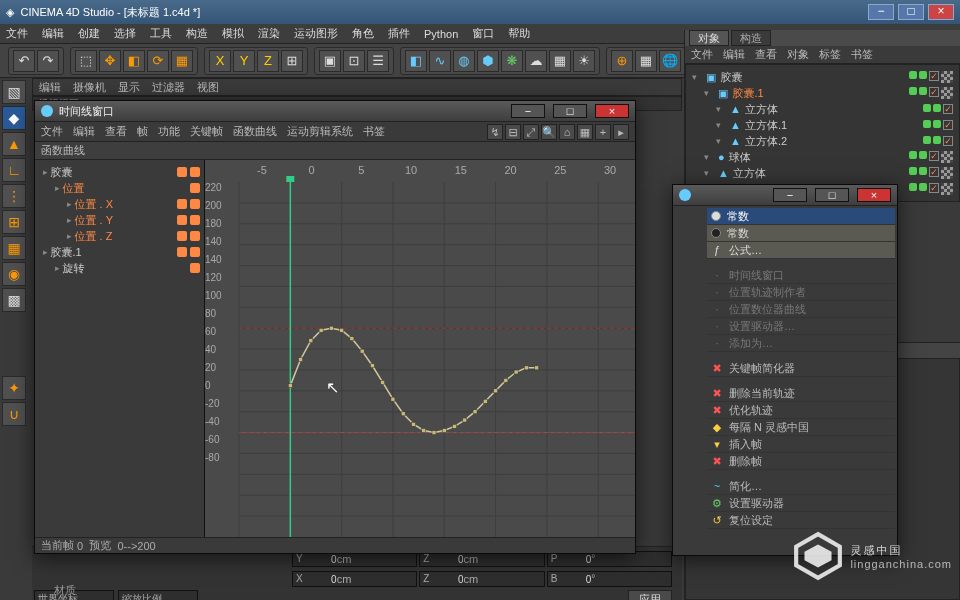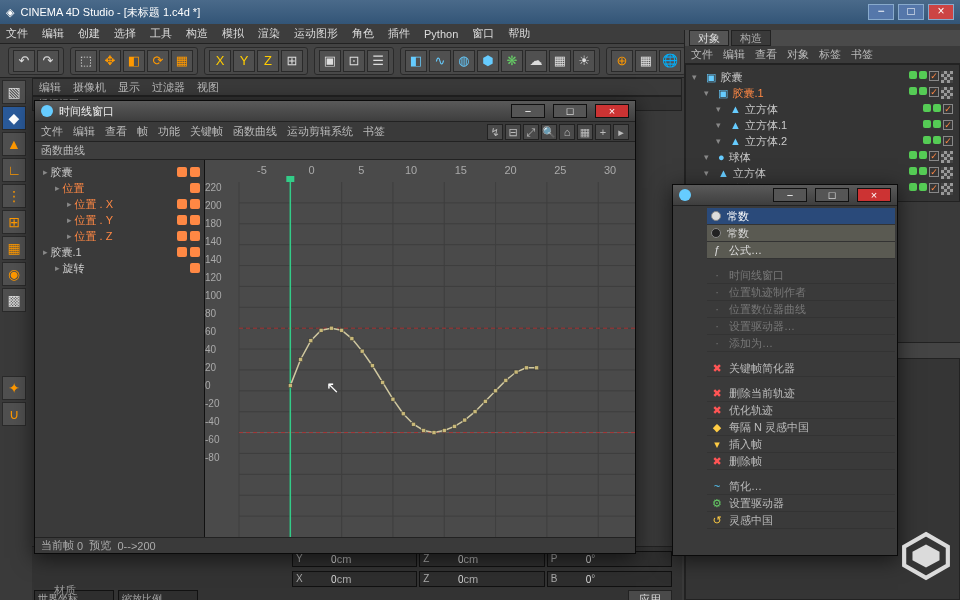--- a/index.html
+++ b/index.html
@@ -582,25 +582,29 @@
       <div class="ctx-item">
         <span class="cico c">~</span>
         <span>简化…</span>
       </div>
       <div class="ctx-item">
         <span class="cico g">⚙</span>
         <span>设置驱动器</span>
       </div>
       <div class="ctx-item">
         <span class="cico y">↺</span>
-        <span>灵感中国</span>
+        <span>复位设定</span>
       </div>
     </div>
 </div>
 
 <div class="cursor">↖</div>
 
 <div class="wm">
   <svg viewBox="0 0 50 50">
       <polygon points="25,4 46,16 46,34 25,46 4,34 4,16" fill="none" stroke="#eee" stroke-width="4"></polygon>
       <polygon points="25,14 38,21 38,29 25,36 12,29 12,21" fill="#eee"></polygon>
     </svg>
+  <div>
+    <div>灵感中国</div>
+    <small>lingganchina.com</small>
+  </div>
 </div>
 
 </body></html>

